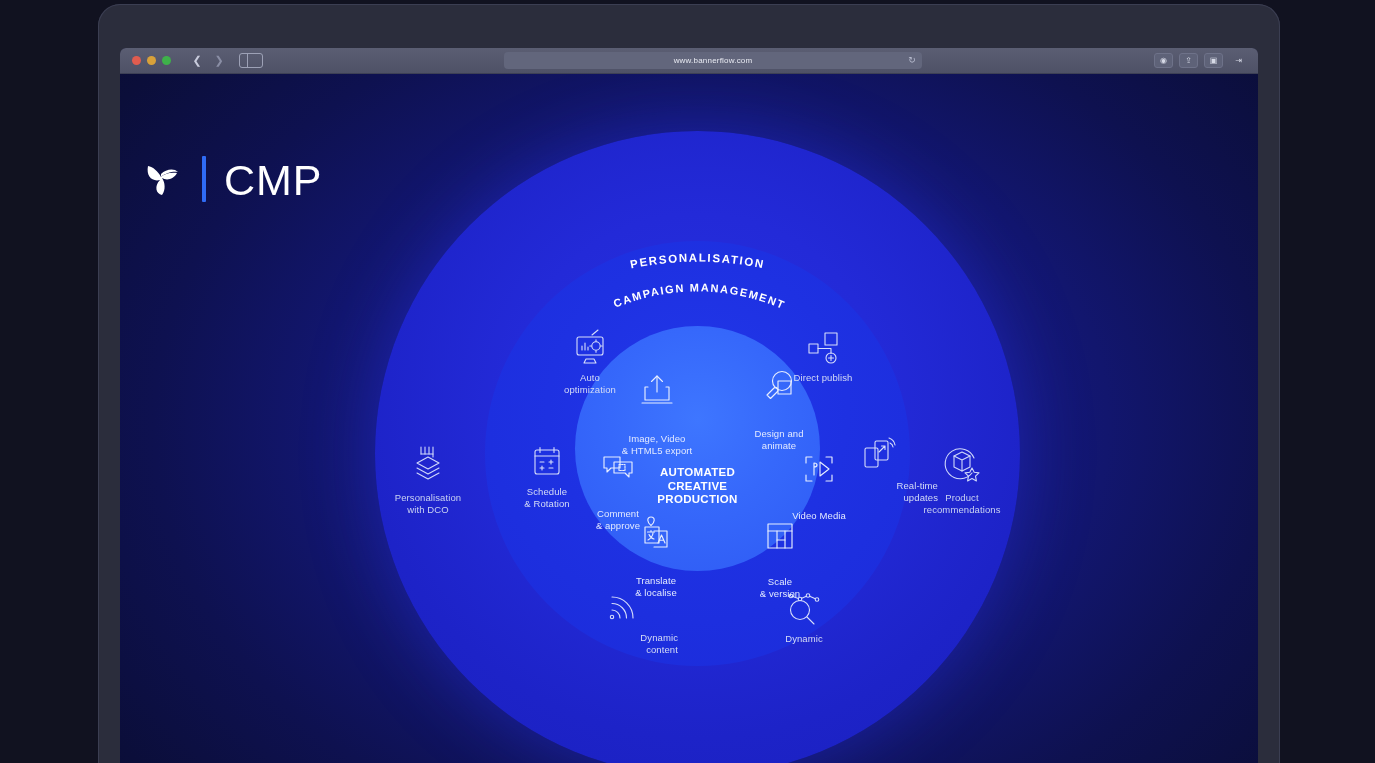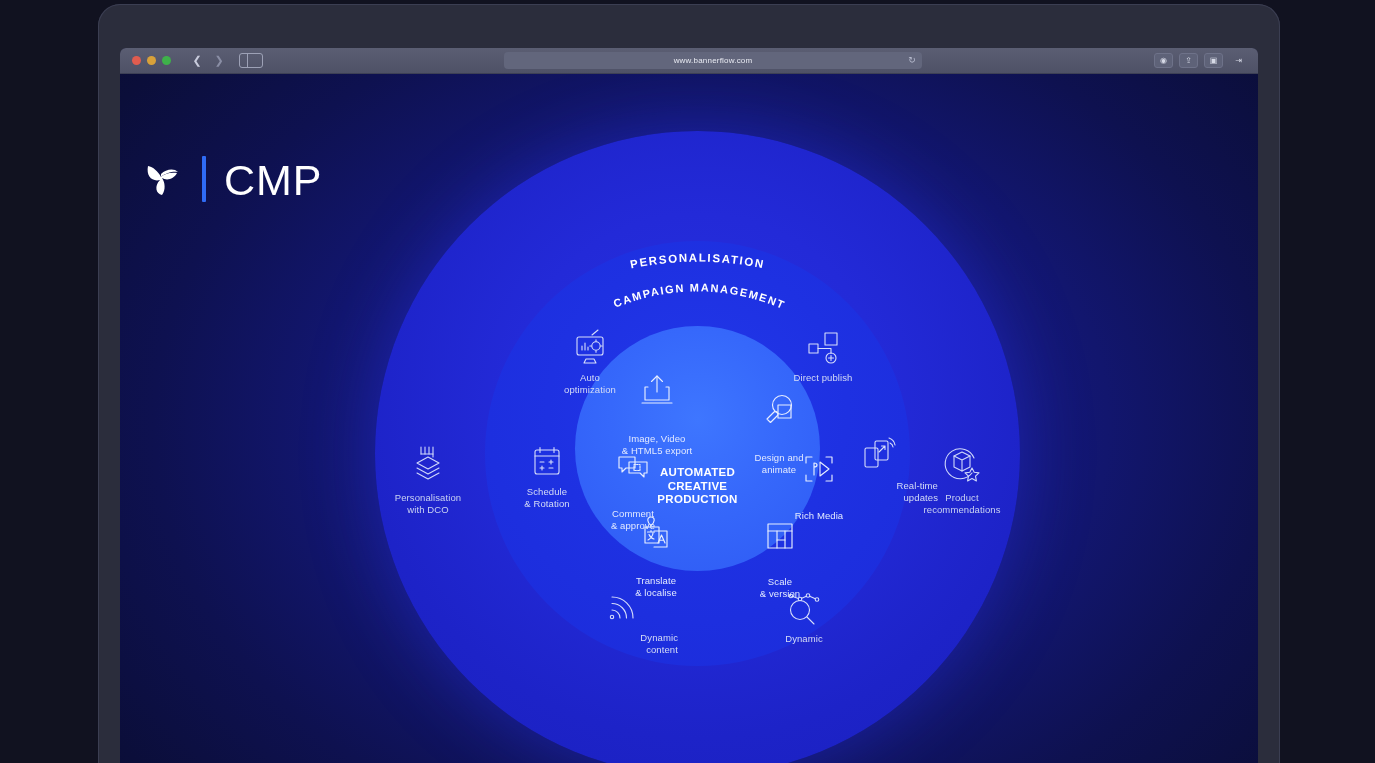--- a/index.html
+++ b/index.html
@@ -327,53 +327,53 @@
               <path d="M19 3 v16"></path>
               <path d="M13.5 8.5 L19 3 l5.5 5.5"></path>
               <path d="M10 14 H7 v13 h24 V14 h-3"></path>
               <path d="M4 30 h30"></path>
             </svg>
           </div>
           <div class="lbl">Image, Video
 &amp; HTML5 export</div>
         </div>
 
-        <div class="item inner" style="left:600px; top:316px;">
+        <div class="item inner" style="left:600px; top:292px;">
           <div class="ico">
             <svg class="ic" width="38" height="36" viewBox="0 0 38 36" fill="none" stroke="#e6edff" stroke-width="1.15" stroke-linejoin="round" stroke-linecap="round">
               <circle cx="22" cy="13" r="9.5"></circle>
               <rect x="18" y="13" width="13" height="13"></rect>
               <path d="M7 27 l7-7 a2.5 2.5 0 0 1 3.5 3.5 l-7 7 Z"></path>
             </svg>
           </div>
           <div class="lbl">Design and
 animate</div>
         </div>
 
-        <div class="item inner" style="left:454px; top:372px;">
+        <div class="item inner" style="left:439px; top:372px;">
           <div class="ico">
             <svg class="ic" width="36" height="32" viewBox="0 0 36 32" fill="none" stroke="#e6edff" stroke-width="1.15" stroke-linejoin="round" stroke-linecap="round">
               <path d="M4 5 h16 v11 h-9 l-4 4 v-4 H4 Z"></path>
               <path d="M14 10 h18 v11 h-3 v4 l-4-4 h-11 Z"></path>
               <rect x="19" y="12.5" width="6" height="6" stroke-dasharray="1.4 1.2"></rect>
             </svg>
           </div>
           <div class="lbl">Comment
 &amp; approve</div>
         </div>
 
         <div class="item inner" style="left:640px; top:374px;">
           <div class="ico">
             <svg class="ic" width="36" height="34" viewBox="0 0 36 34" fill="none" stroke="#e6edff" stroke-width="1.15" stroke-linejoin="round" stroke-linecap="round">
               <path d="M5 11 V5 h6 M25 5 h6 v6 M31 23 v6 h-6 M11 29 H5 v-6"></path>
               <path d="M13 11 v12 M13 11 c4 0 4 4 0 4"></path>
               <path d="M19 10 l9 7 -9 7 Z"></path>
             </svg>
           </div>
-          <div class="lbl">Rich Media</div>
+          <div class="lbl">Video Media</div>
         </div>
 
         <div class="item inner" style="left:477px; top:439px;">
           <div class="ico">
             <svg class="ic" width="36" height="36" viewBox="0 0 36 36" fill="none" stroke="#e6edff" stroke-width="1.15" stroke-linejoin="round" stroke-linecap="round">
               <path d="M13 2 a3.2 3.2 0 0 1 3.2 3.2 c0 2.4 -3.2 5.3 -3.2 5.3 s-3.2-2.9 -3.2-5.3 A3.2 3.2 0 0 1 13 2 Z"></path>
               <path d="M7 12 h14 v16 H7 Z"></path>
               <path d="M16 16 h13 v16 H16"></path>
               <path d="M9.5 17 h7 M13 15.5 v1.5 M15 18 c0 3 -3 6 -5 7 M11 19.5 c1 2.5 3 4 5 4.5"></path>
               <path d="M20 28 l3.5-8 3.5 8 M21.2 25.2 h4.6"></path>

